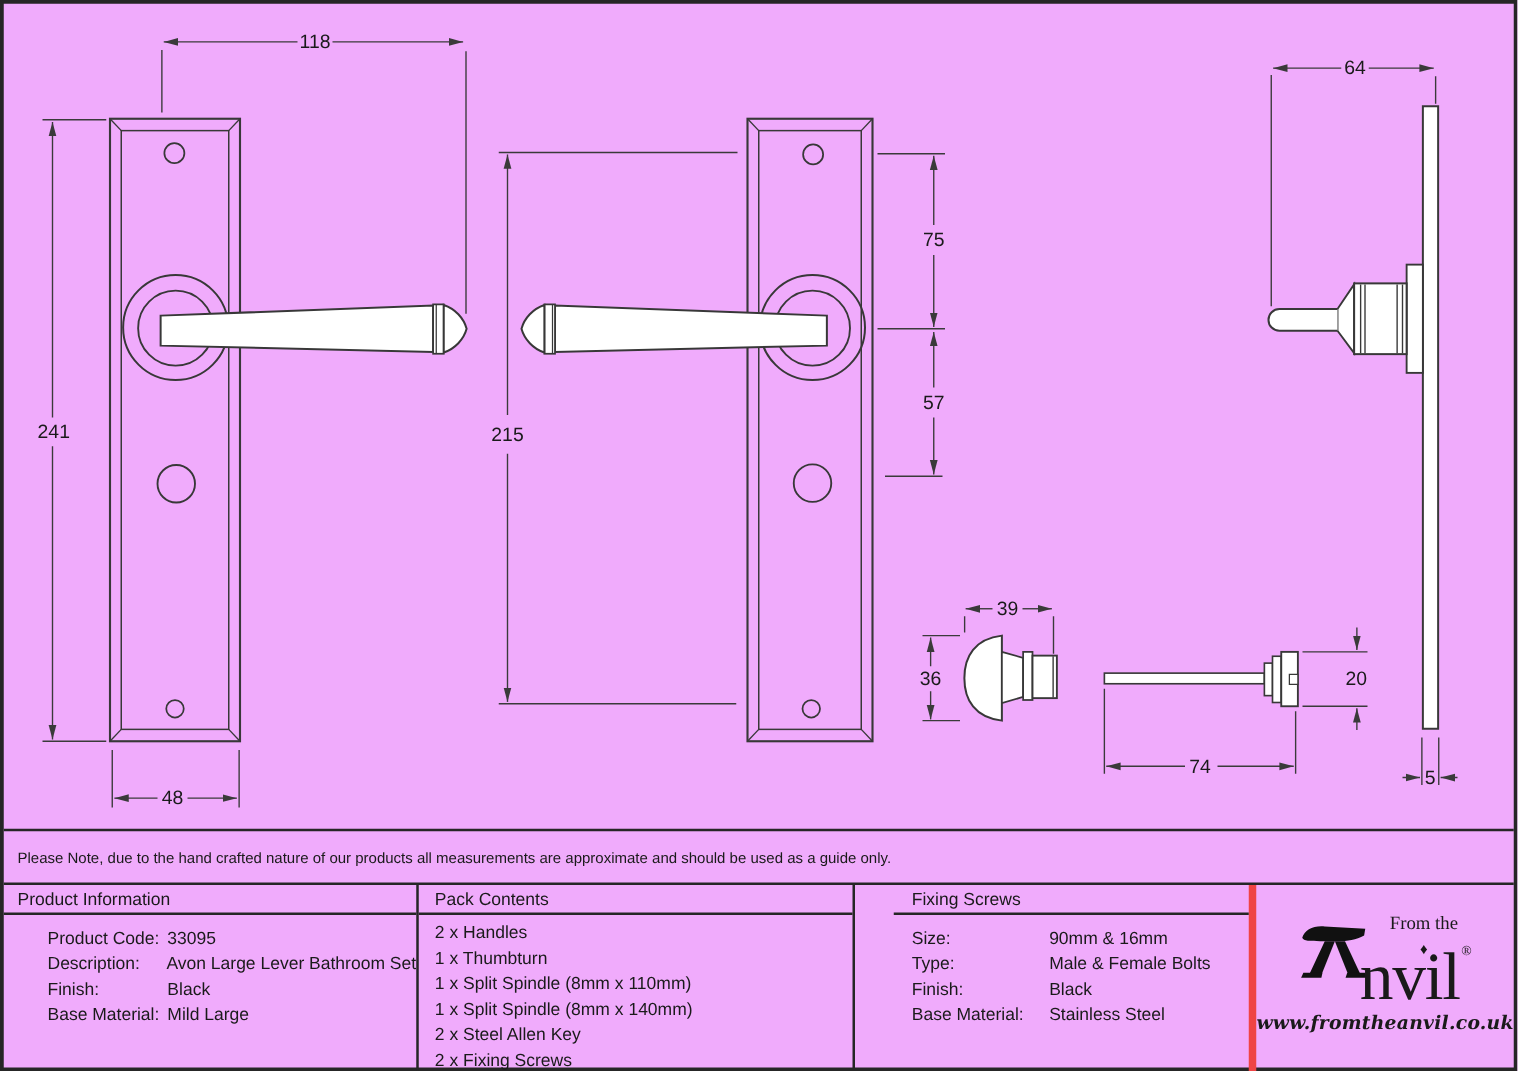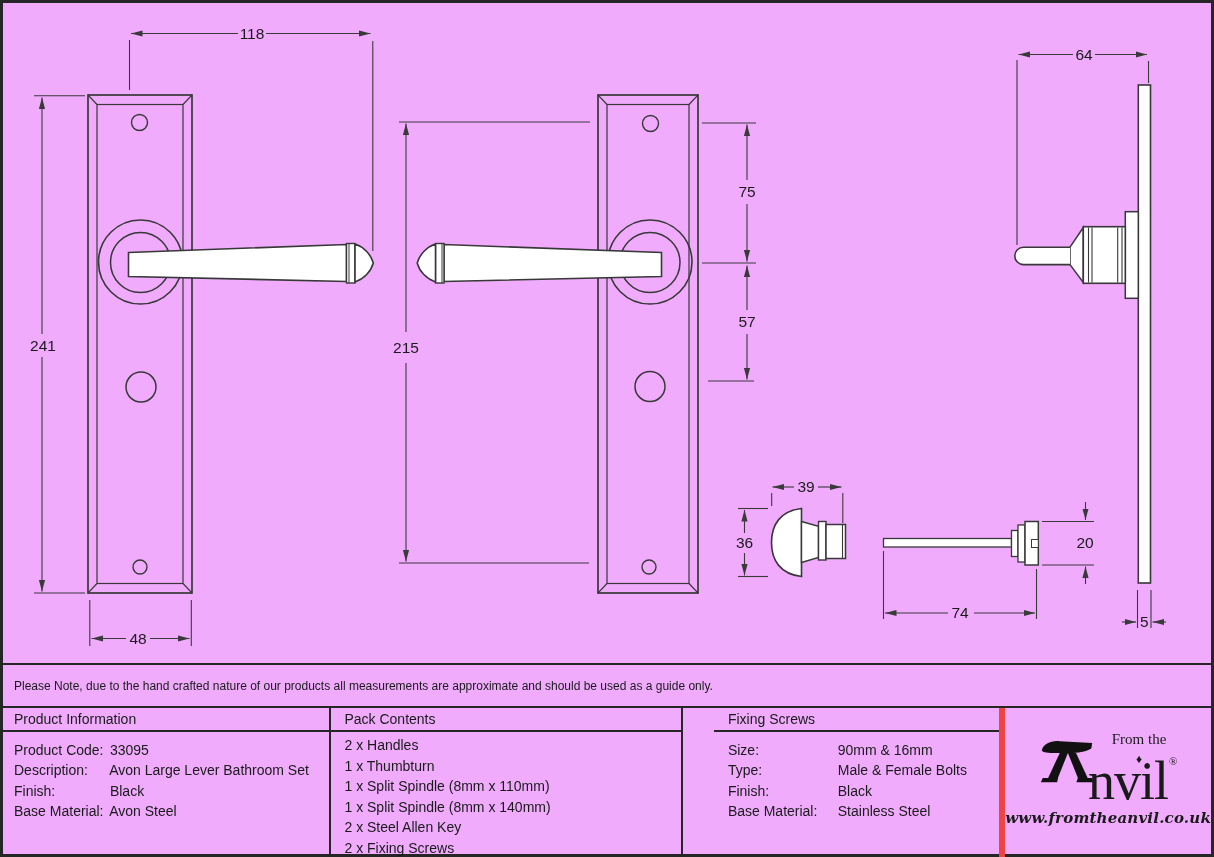--- a/index.html
+++ b/index.html
@@ -24,21 +24,21 @@
   .col-fixing{width:335px;border-right:6px solid #ef4444;padding-left:31px;}
   .col-logo{width:211px;display:flex;align-items:center;justify-content:center;}
   .cell-header{
     box-sizing:border-box;height:24px;border-bottom:2px solid #262626;
     display:flex;align-items:center;font-size:14px;
   }
   .col-product .cell-header{padding-left:11px;}
   .col-pack .cell-header{padding-left:13px;}
   .col-fixing .cell-header{padding-left:14px;}
   .cell-body{flex:1;font-size:14px;}
-  .col-product .cell-body{padding:8px 0 0 11px;}
+  .col-product .cell-body{padding:8px 0 0 11px;margin-left:24px;}
   .col-pack .cell-body{padding:3px 12px 0 13px;}
   .col-fixing .cell-body{padding:8px 0 0 14px;}
   .kv-row{line-height:20.3px;white-space:nowrap;}
   .kv-label{display:inline-block;}
   .col-product .kv-label{width:92px;}
   .col-fixing .kv-label{width:106px;}
   .pack-item{line-height:20.5px;white-space:nowrap;}
 
   
   .logo{display:flex;flex-direction:column;align-items:center;transform:translateY(-4px);}
@@ -239,21 +239,21 @@
         <div class="kv-row">
           <span class="kv-label">Description:</span>
           <span class="kv-value">Avon Large Lever Bathroom Set</span>
         </div>
         <div class="kv-row">
           <span class="kv-label">Finish:</span>
           <span class="kv-value">Black</span>
         </div>
         <div class="kv-row">
           <span class="kv-label">Base Material:</span>
-          <span class="kv-value">Avon Steel</span>
+          <span class="kv-value">Mild Large</span>
         </div>
       </div>
     </div>
 
     <div class="col col-pack">
       <div class="cell-header">Pack Contents</div>
       <div class="cell-body">
         <div class="pack-item">2 x Handles</div>
         <div class="pack-item">1 x Thumbturn</div>
         <div class="pack-item">1 x Split Spindle (8mm x 110mm)</div>

